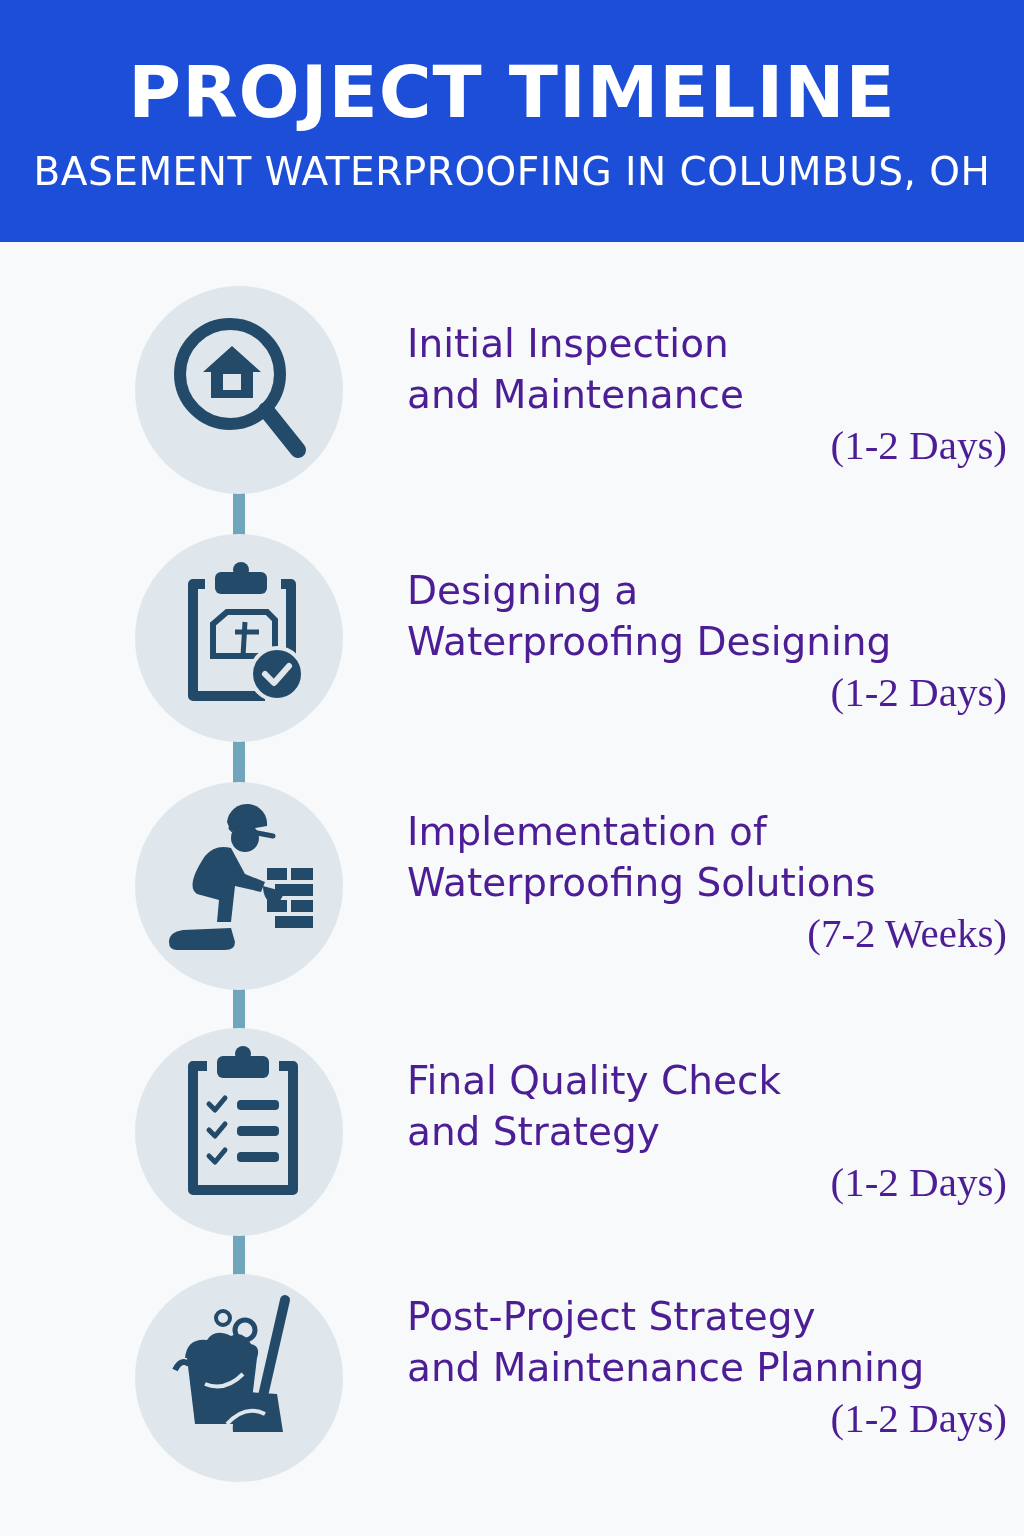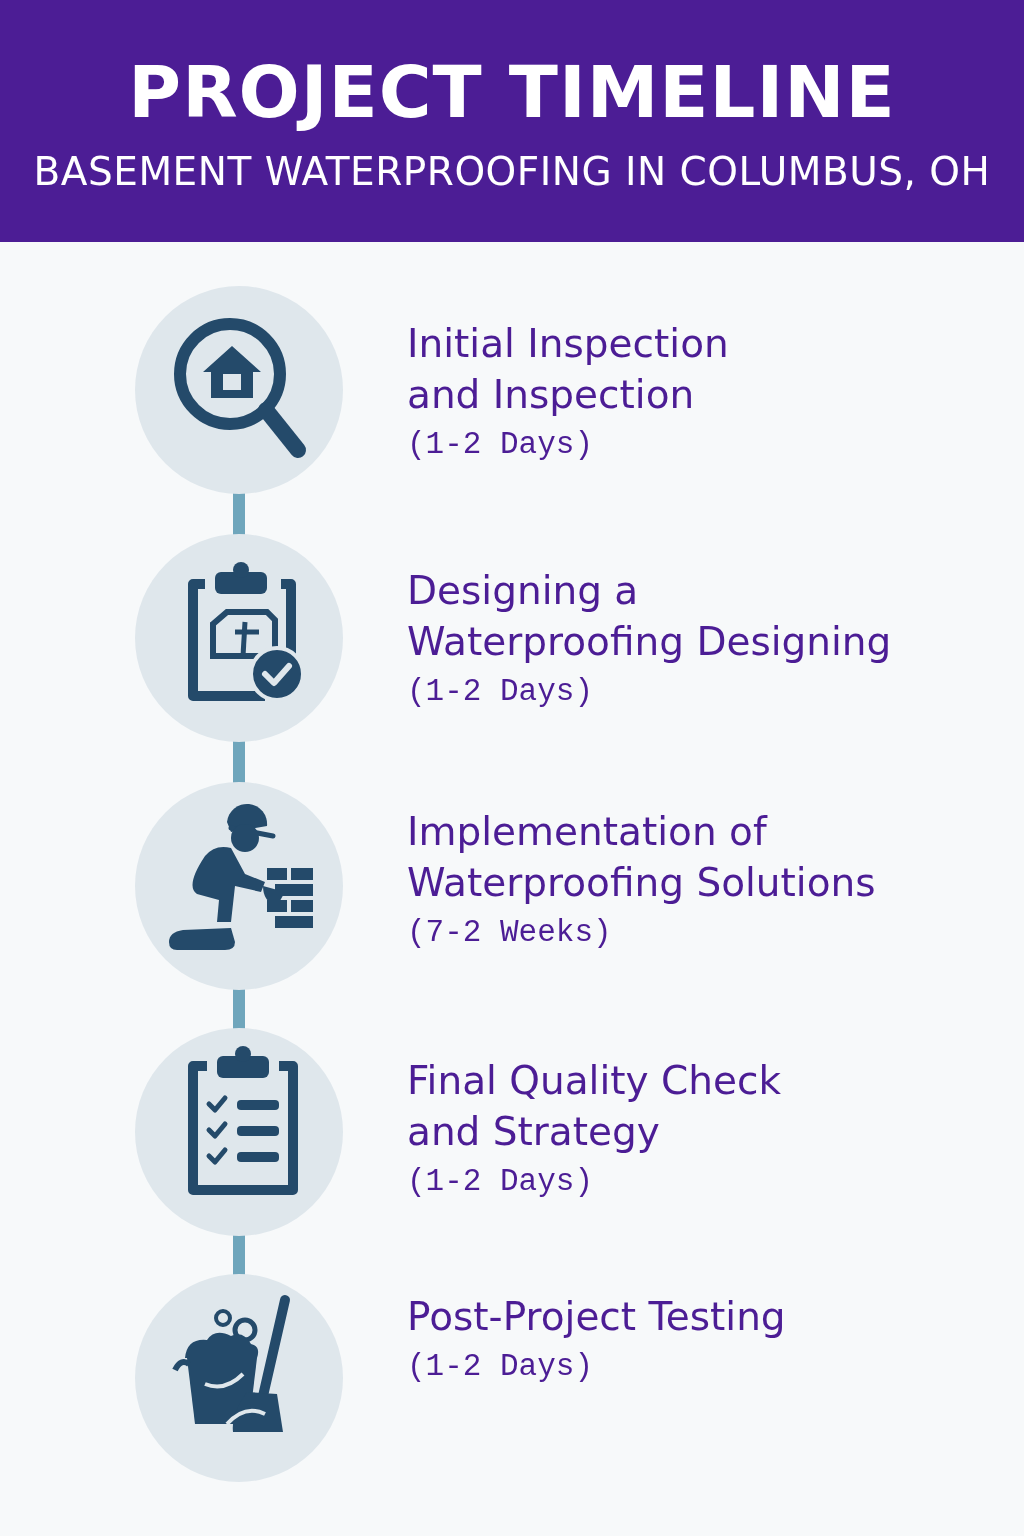--- a/index.html
+++ b/index.html
@@ -4,21 +4,21 @@
 <style>
   html, body { margin: 0; padding: 0; }
   body {
     width: 1024px; height: 1536px; overflow: hidden;
     background: #f7f9fa;
     font-family: "Liberation Sans", "DejaVu Sans", sans-serif;
     position: relative;
   }
   .header {
     position: absolute; left: 0; top: 0; width: 1024px; height: 242px;
-    background: #4c1d95;
+    background: #1d4ed8;
     text-align: center; color: #fff;
   }
   .title {
     position: absolute; left: 0; right: 0; top: 52px;
     font-family: "DejaVu Sans", sans-serif;
     font-weight: bold; font-size: 72px; letter-spacing: 1px;
     line-height: 80px;
   }
   .subtitle {
     position: absolute; left: 0; right: 0; top: 152px;
@@ -38,22 +38,22 @@
   .step-text {
     position: absolute; left: 407px; width: 600px;
     color: #4c1d95;
   }
   .step-title {
     font-family: "DejaVu Sans", sans-serif;
     font-size: 39px; line-height: 51px; font-weight: 500;
     white-space: nowrap;
   }
   .step-dur {
-    font-family: Liberation Mono, monospace;
-    font-size: 31px; line-height: 48px; margin-top: 1px;
+    font-family: Liberation Serif, serif;
+    font-size: 41px; line-height: 48px; margin-top: 1px; text-align: right;
   }
 </style>
 </head>
 <body>
 
 <div class="header">
   <div class="title">PROJECT TIMELINE</div>
   <div class="subtitle">BASEMENT WATERPROOFING IN COLUMBUS, OH</div>
 </div>
 
@@ -66,21 +66,21 @@
   <svg viewBox="0 0 208 208">
     <circle cx="95" cy="88" r="50" fill="none" stroke="#244a6a" stroke-width="12"></circle>
     <line x1="131" y1="124" x2="163" y2="164" stroke="#244a6a" stroke-width="16" stroke-linecap="round"></line>
     <path d="M68 86 L97 60 L126 86 L118 86 L118 112 L76 112 L76 86 Z" fill="#244a6a"></path>
     <rect x="88" y="88" width="18" height="16" fill="#dfe7ec"></rect>
   </svg>
 </div>
 <div class="step-text" style="top:318px;">
   <div class="step-title">
     <div>Initial Inspection</div>
-    <div>and Inspection</div>
+    <div>and Maintenance</div>
   </div>
   <div class="step-dur">(1-2 Days)</div>
 </div>
 
 <div class="circle" style="top:534px;">
   <svg viewBox="0 0 208 208">
     <path d="M70 50 H58 V162 H130" fill="none" stroke="#244a6a" stroke-width="10" stroke-linejoin="round"></path>
     <path d="M146 50 H156 V120" fill="none" stroke="#244a6a" stroke-width="10" stroke-linejoin="round"></path>
     <rect x="80" y="38" width="52" height="22" rx="6" fill="#244a6a"></rect>
     <circle cx="106" cy="36" r="8" fill="#244a6a"></circle>
@@ -158,16 +158,17 @@
     <path d="M52 84 H122 L114 150 H60 Z" fill="#244a6a"></path>
     <path d="M40 96 Q46 84 54 90" fill="none" stroke="#244a6a" stroke-width="6"></path>
     <path d="M70 110 Q90 118 108 100" fill="none" stroke="#dfe7ec" stroke-width="4"></path>
     <line x1="150" y1="26" x2="128" y2="122" stroke="#244a6a" stroke-width="10" stroke-linecap="round"></line>
     <path d="M112 118 L142 120 L148 158 L98 158 Q96 140 112 118 Z" fill="#244a6a"></path>
     <path d="M92 150 Q110 130 130 140" fill="none" stroke="#dfe7ec" stroke-width="4"></path>
   </svg>
 </div>
 <div class="step-text" style="top:1291px;">
   <div class="step-title">
-    <div>Post-Project Testing</div>
+    <div>Post-Project Strategy</div>
+    <div>and Maintenance Planning</div>
   </div>
   <div class="step-dur">(1-2 Days)</div>
 </div>
 
 </body></html>

